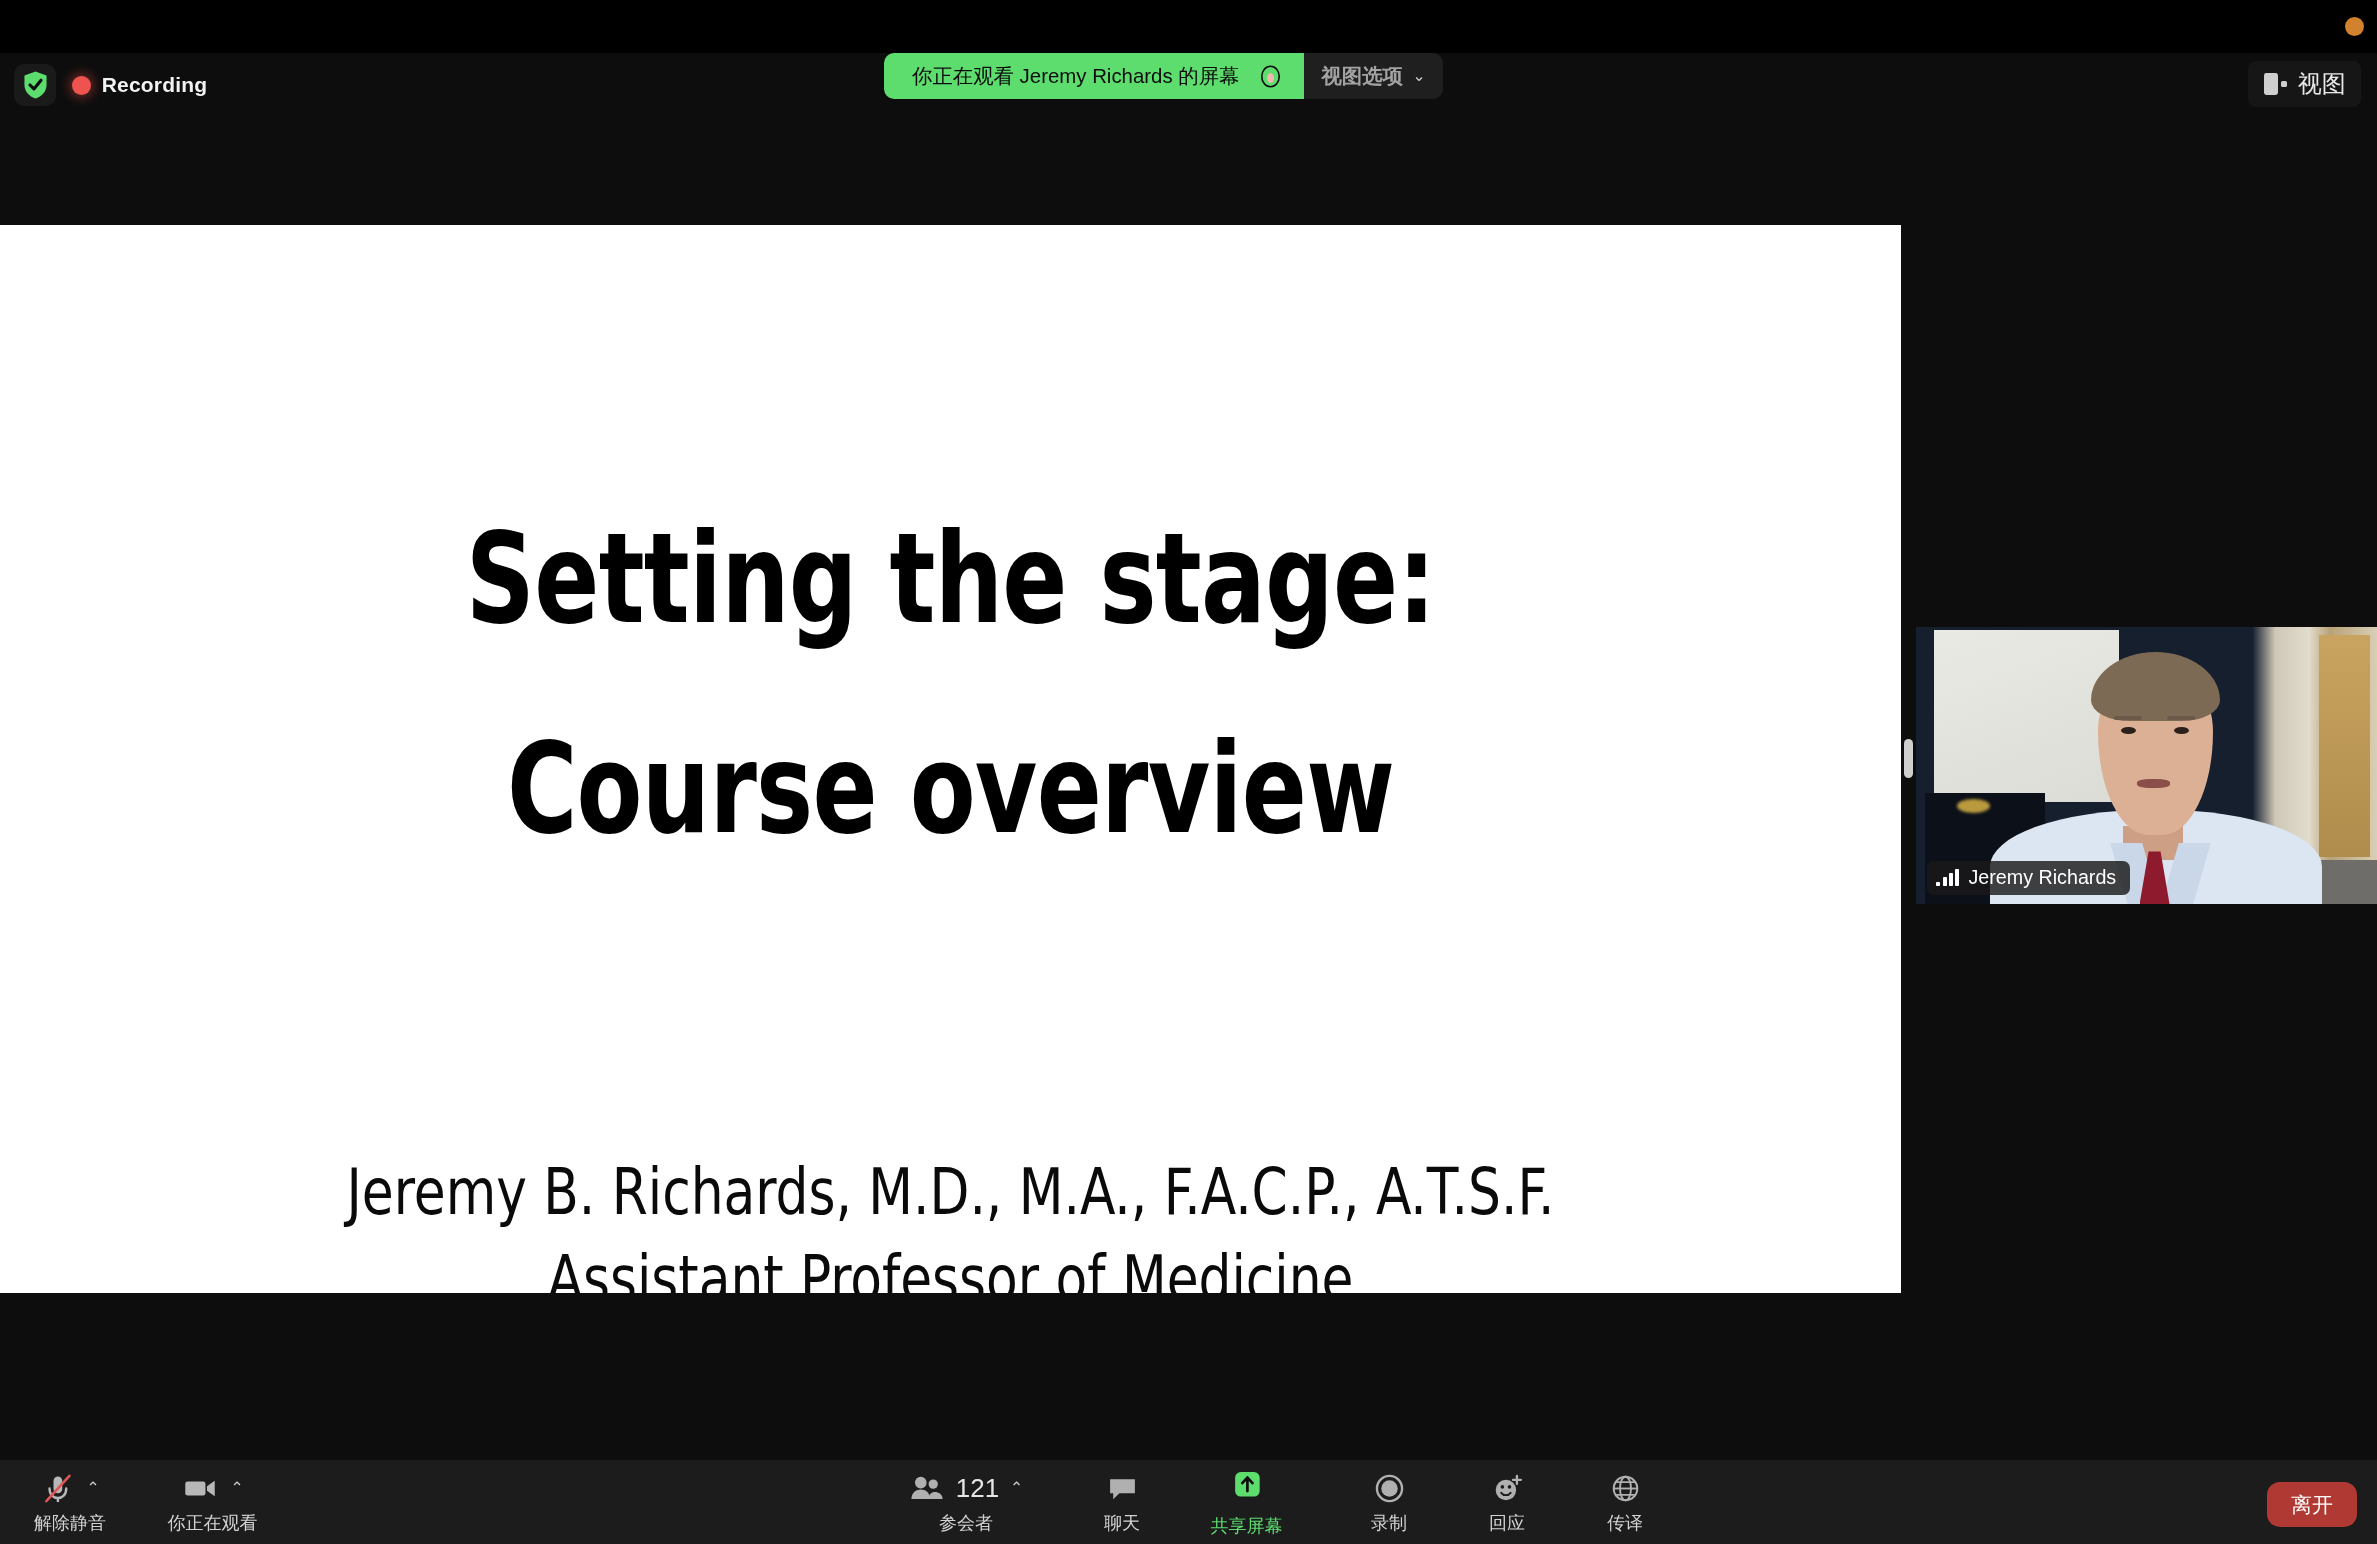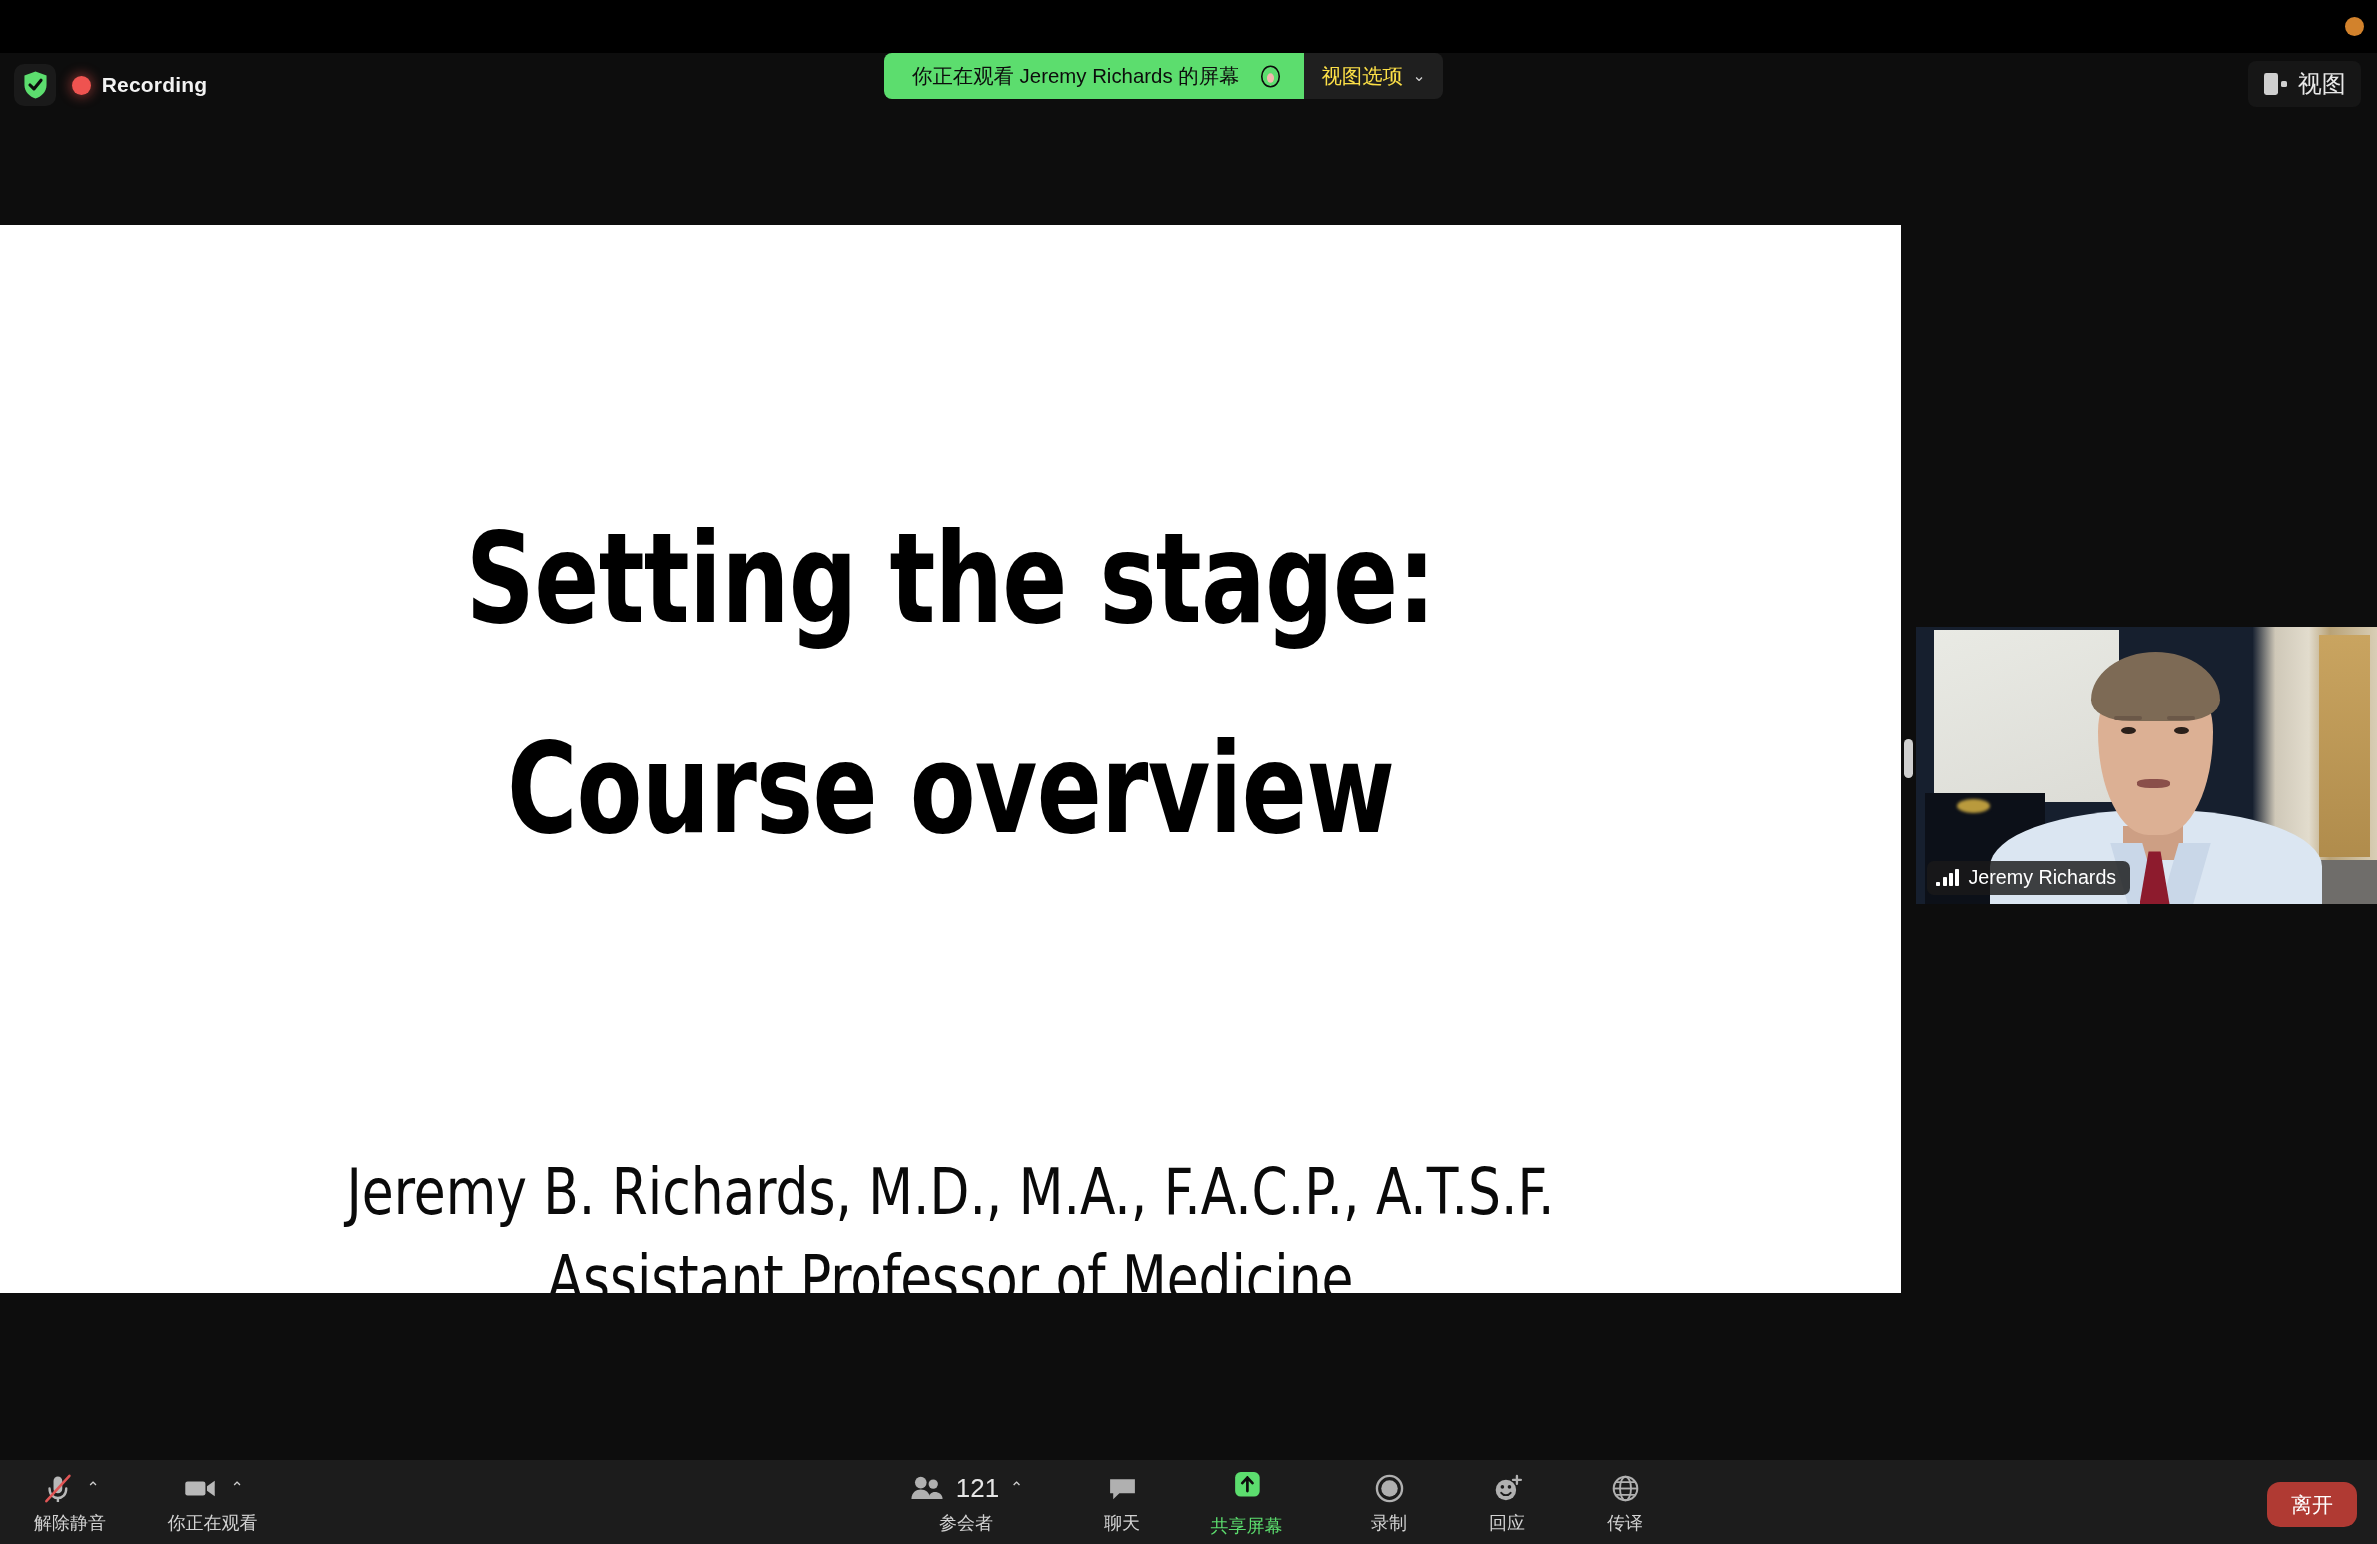--- a/index.html
+++ b/index.html
@@ -53,39 +53,39 @@
   .rec-label {
     color: #f2f2f2; font-size: 21px; font-weight: bold;
     letter-spacing: 0.2px;
   }
 
   
   .share-pill-wrap {
     position: absolute; left: 884px; top: 53px;
     display: flex; align-items: stretch;
     height: 46px;
-    border-radius: 2px;
+    border-radius: 10px;
     overflow: hidden;
   }
   .share-pill {
     background: #5cdd6e;
     display: flex; align-items: center; gap: 17.3px;
     padding: 0 20.4px 0 28px;
     border-radius: 7.9px 0 0 7.9px;
   }
   .share-pill-text {
     color: #0c0c0c; font-size: 20.4px; white-space: nowrap;
   }
   .view-opts {
     background: #1f1f1f;
     display: flex; align-items: center; gap: 9.4px;
     padding: 0 17.3px;
     border-radius: 0 7.9px 7.9px 0;
   }
-  .view-opts-text { color: #fde047; font-size: 20.4px; white-space: nowrap; }
+  .view-opts-text { color: #a3a3a3; font-size: 20.4px; white-space: nowrap; font-weight: bold; }
   .caret { color: #cfcfcf; font-size: 15.7px; line-height: 1; }
 
   
   .view-btn {
     position: absolute; right: 15.7px; top: 61px;
     display: flex; align-items: center; gap: 11px;
     background: #161616;
     border-radius: 7.9px;
     padding: 7px 15.7px;
   }

